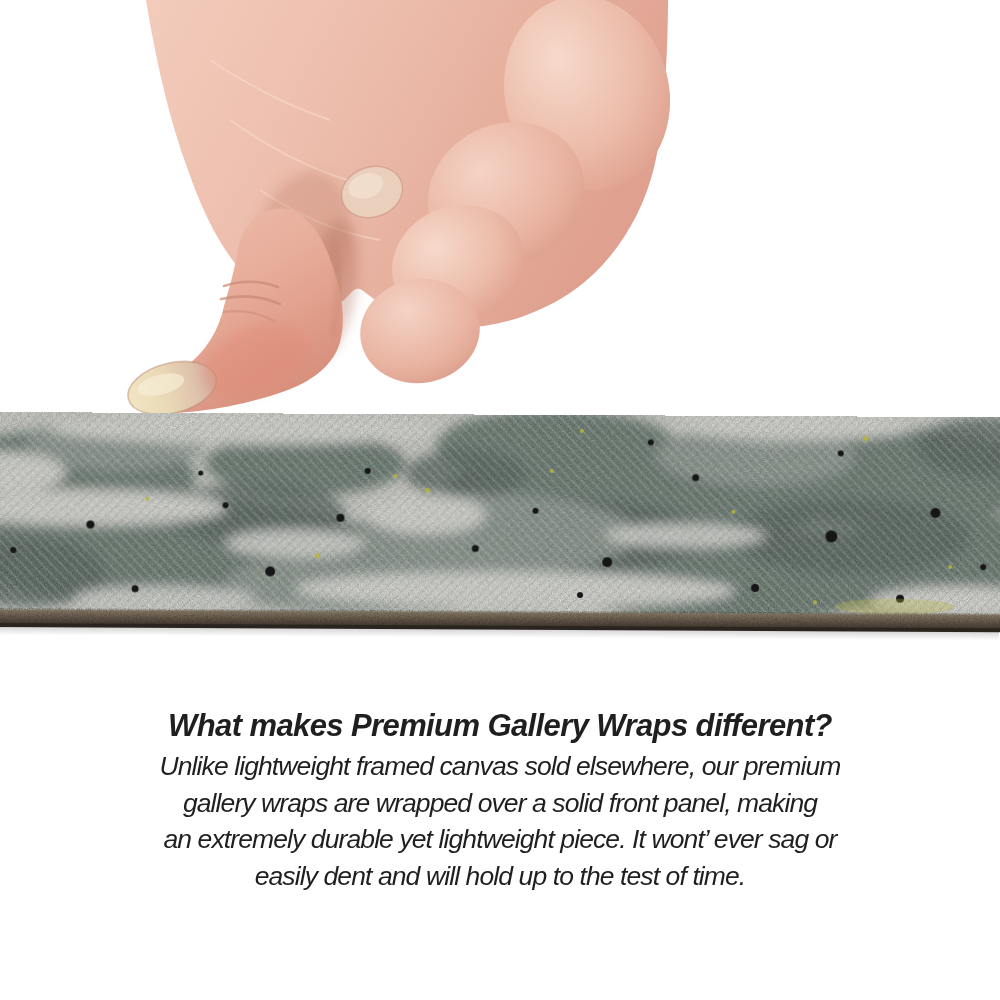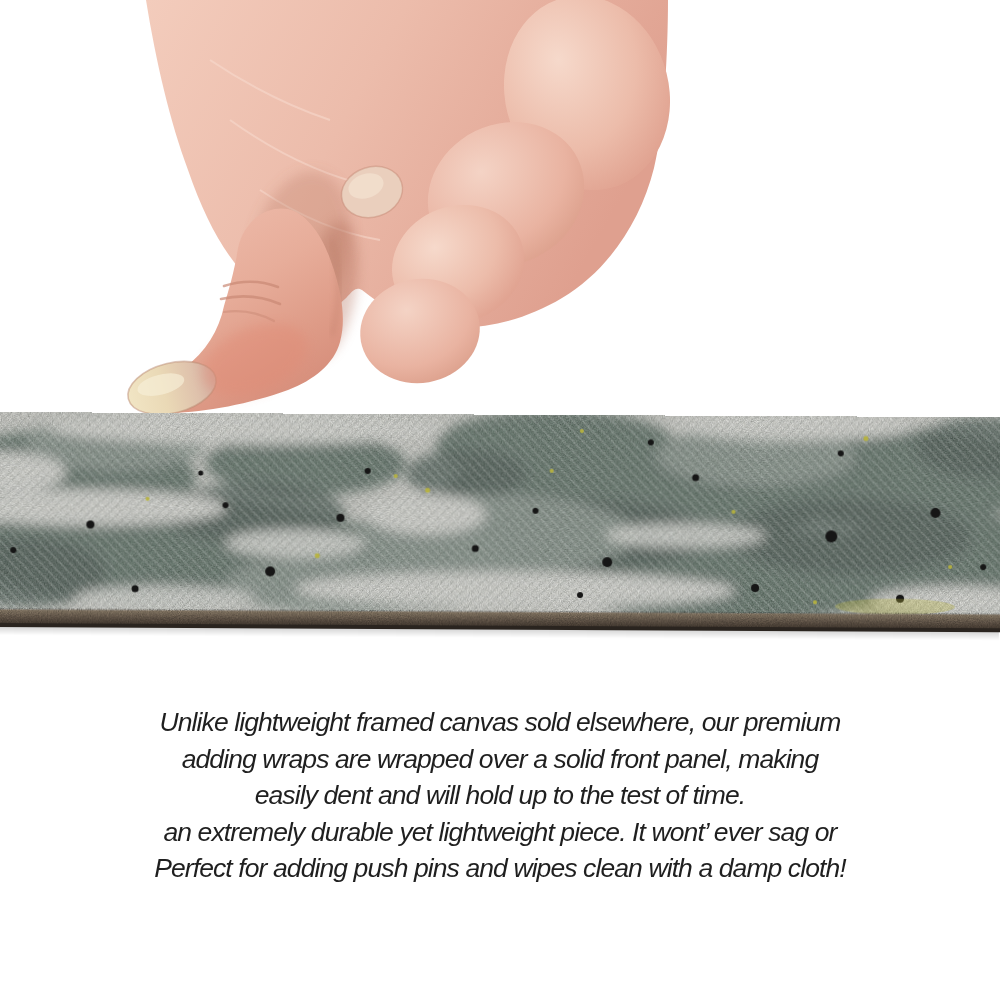--- a/index.html
+++ b/index.html
@@ -270,20 +270,20 @@
         <rect x="0" y="198" width="1008" height="14" fill="url(#edgeGrad)"></rect>
         <rect x="0" y="198" width="1008" height="14" filter="url(#grainDark)" opacity="0.35"></rect>
         <rect x="0" y="211" width="1008" height="4" fill="#2a241f"></rect>
       </g>
 
       <rect x="4" y="215" width="1000" height="8" fill="url(#dropShadow)"></rect>
     </svg>
   </div>
 
   <section class="copy">
+    <div class="heading">What makes Premium Gallery Wraps different?</div>
     <div class="body-line">Unlike lightweight framed canvas sold elsewhere, our premium</div>
-    <div class="body-line">adding wraps are wrapped over a solid front panel, making</div>
+    <div class="body-line">gallery wraps are wrapped over a solid front panel, making</div>
+    <div class="body-line">an extremely durable yet lightweight piece. It wont’ ever sag or</div>
     <div class="body-line">easily dent and will hold up to the test of time.</div>
-    <div class="body-line">an extremely durable yet lightweight piece. It wont’ ever sag or</div>
-    <div class="body-line">Perfect for adding push pins and wipes clean with a damp cloth!</div>
   </section>
 
 </div>
 
 </body></html>

